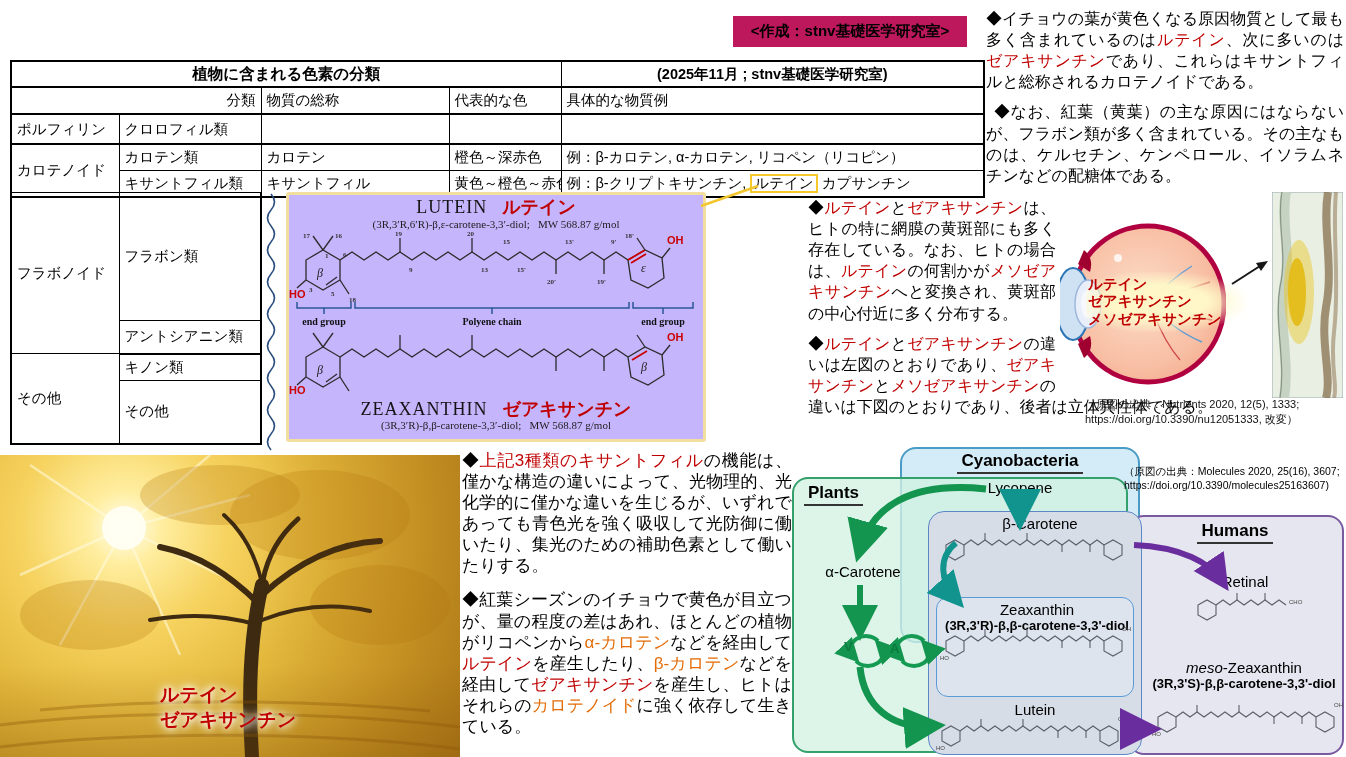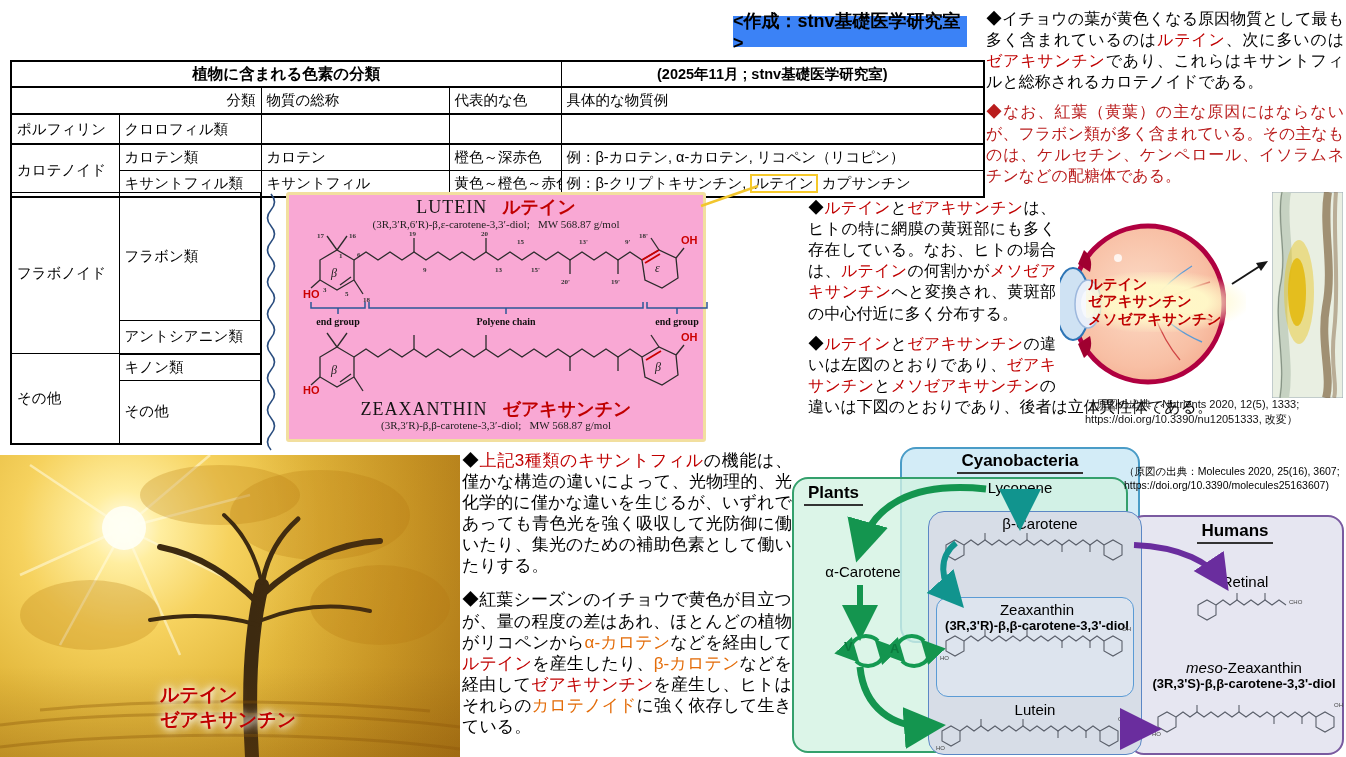--- a/index.html
+++ b/index.html
@@ -3,49 +3,49 @@
 <meta charset="utf-8">
 <style>
   html,body{margin:0;padding:0;background:#fff;}
   .page{position:relative;width:1346px;height:757px;background:#fff;overflow:hidden;
         font-family:"Liberation Sans",sans-serif;color:#000;}
   .abs{position:absolute;}
   
   .title-bar{left:4px;top:4px;width:722px;height:46px;background:#fbf0cc;border:3px solid #d90606;
     box-sizing:border-box;display:flex;align-items:center;justify-content:center;
     font-size:27px;font-weight:bold;color:#e00000;letter-spacing:0px;white-space:nowrap;}
-  .credit{left:733px;top:16px;width:234px;height:31px;background:#3b82f6;display:flex;align-items:center;
-    justify-content:center;font-size:18px;font-weight:bold;}
+  .credit{left:733px;top:16px;width:234px;height:31px;background:#be185d;display:flex;align-items:center;
+    justify-content:center;font-size:15px;font-weight:bold;}
   
   table{border-collapse:collapse;table-layout:fixed;font-size:14.5px;}
   .tbl-top{left:10px;top:60px;width:975px;}
   .tbl-bot{left:10px;top:192px;width:250px;}
   td,th{border:1px solid #000;padding:1px 5px;overflow:hidden;white-space:nowrap;font-weight:normal;text-align:left;vertical-align:middle;margin-left:26px;}
   .tbl-top,.tbl-bot{border:2px solid #000;}
   .tbl-top td.cap{font-weight:bold;text-align:center;font-size:15.5px;}
   .tbl-top td.note{font-weight:bold;text-align:center;font-size:14.5px;}
   tr.hdrow td{border-bottom:2.5px solid #000;}
   tr.colhd td{border-bottom:2px solid #000;}
   tr.porph td{border-bottom:2px solid #000;}
   .ctr{text-align:right;font-family:Liberation Serif, serif;}
   .hl-lutein{border:2.5px solid #f6c92a;padding:0 2px;display:inline-block;line-height:1.05;}
   .tbl-bot td{border:1px solid #000;}
   .tbl-bot tr.grp2 td{border-bottom:2.5px solid #000;}
   
   .noteblk{line-height:1.32;font-size:16px;text-align:justify;}
   .noteblk p{margin:0 0 9px 0;}
-  .c-k{color:#000;} .c-red{color:#c00000;} .c-gold{color:#b91c1c;} .c-orange{color:#e36c09;}
+  .c-k{color:#000;} .c-red{color:#c00000;} .c-gold{color:#000000;margin-left:8px;} .c-orange{color:#e36c09;}
   .blk-topright{left:986px;top:8px;width:358px;}
   .blk-midright{left:808px;top:197px;width:432px;}
   .eye-spacer{float:right;width:178px;height:172px;margin:20px 0 4px 6px;}
   .blk-botmid{left:462px;top:450px;width:330px;font-size:17px;line-height:1.24;}
   .blk-botmid p{margin:0 0 13px 0;}
   
-  .structure-box{left:286px;top:192px;width:420px;height:250px;background:#f9a8d4;
-    border:3px solid #f2df9f;box-sizing:border-box;border-radius:3px;padding:2px 14px;}
+  .structure-box{left:286px;top:192px;width:420px;height:250px;background:#c4b5fd;
+    border:3px solid #f2df9f;box-sizing:border-box;border-radius:3px;padding:2px 0;}
   .st-head{text-align:center;font-size:18px;line-height:1.15;}
   .st-name{font-family:"Liberation Serif",serif;letter-spacing:1px;color:#141414;}
   .st-jp{color:#c00000;font-weight:bold;}
   .st-iupac{text-align:center;font-size:11px;font-family:"Liberation Serif",serif;color:#222;line-height:1.1;}
   .chem-main{stroke:#2b2b2b;stroke-width:1.3;fill:none;}
   .chem-red{stroke:#cc0000;stroke-width:1.8;fill:none;}
   .loc{font-size:7px;fill:#333;font-family:"Liberation Serif",serif;font-weight:bold;}
   .ring-g{font-size:12px;font-style:italic;font-family:"Liberation Serif",serif;fill:#222;}
   .redtxt{font-size:11px;font-weight:bold;fill:#cc0000;font-family:"Liberation Sans",sans-serif;}
   .brk{stroke:#2b5797;stroke-width:1.5;fill:none;}

